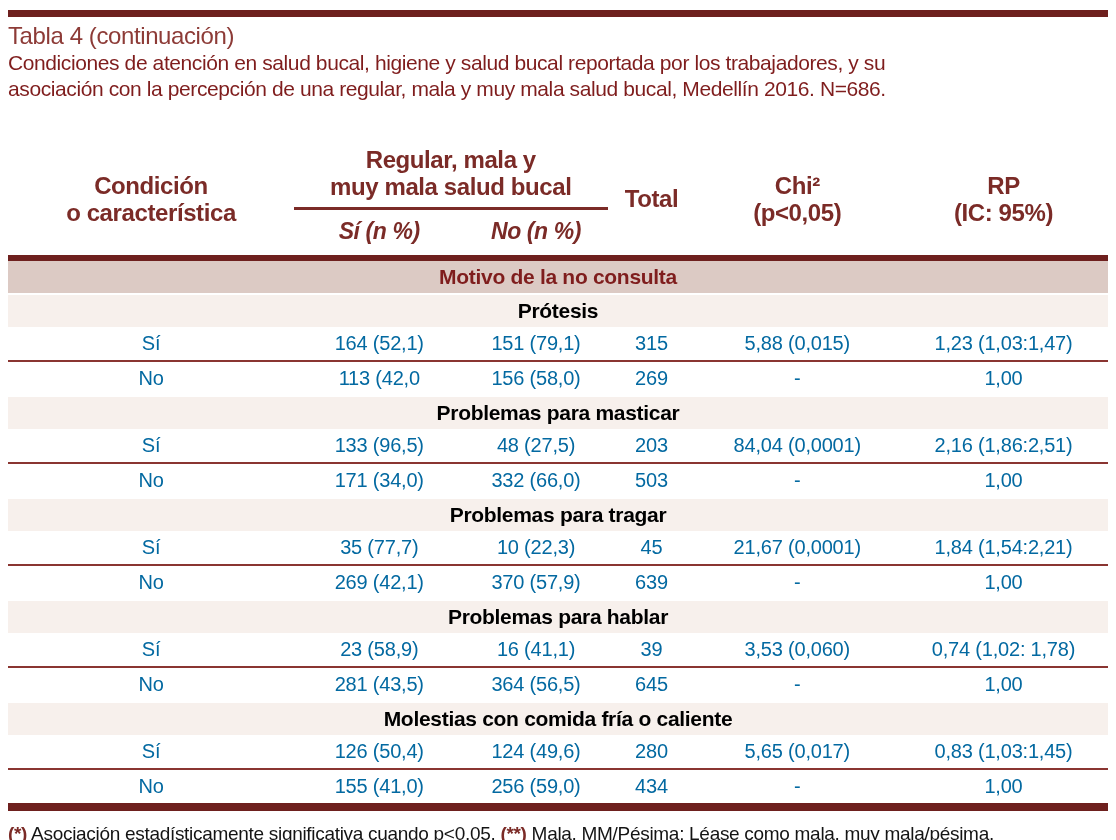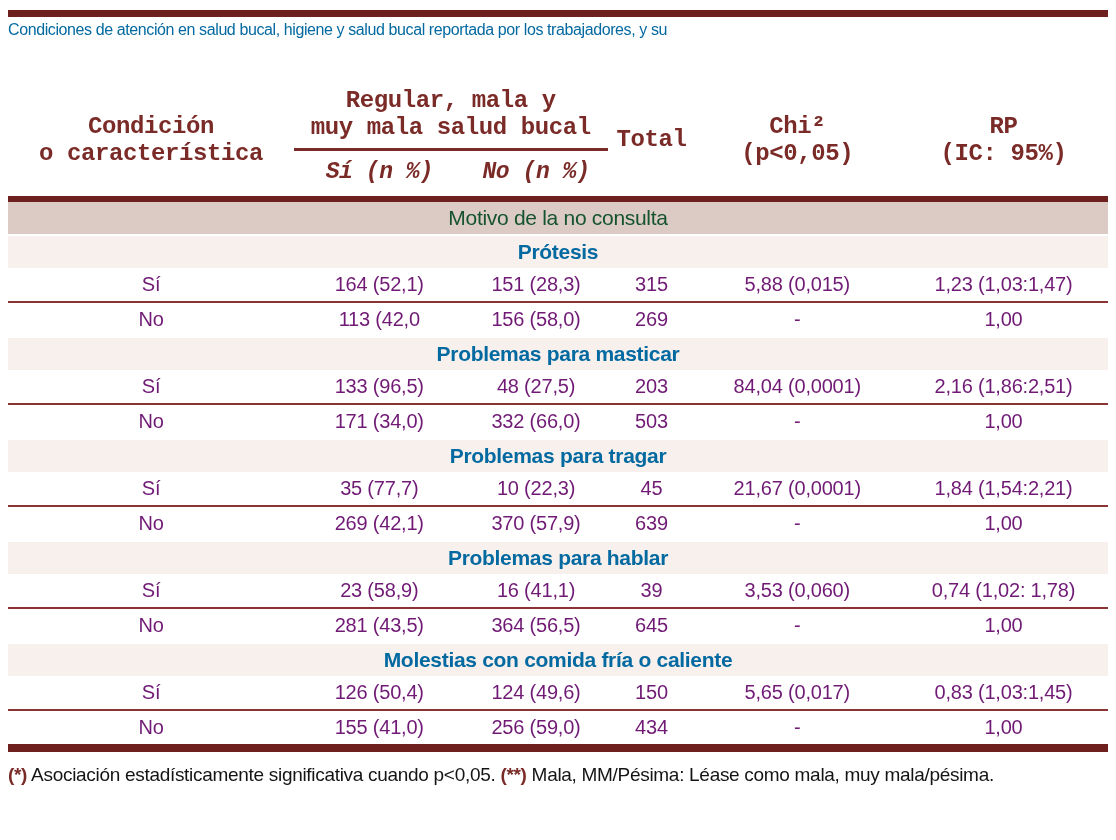--- a/index.html
+++ b/index.html
@@ -7,60 +7,62 @@
     width:1116px;height:840px;background:#ffffff;
     font-family:"Liberation Sans",sans-serif;
     color:#111;overflow:hidden;
   }
   .page{padding:10px 8px 0 8px;}
   .top-rule{height:7px;background:#6e201e;}
   .table-label{
     color:#8d3b37;font-size:24px;font-weight:400;
     margin:5px 0 0 0;letter-spacing:-0.4px;
   }
-  .caption{font-size:16px;line-height:26px;letter-spacing:-0.4px;color:#0369a1;white-space:nowrap;}
+  .caption{font-size:21px;line-height:26px;letter-spacing:-0.4px;color:#7f1d1d;white-space:nowrap;}
   table{width:100%;border-collapse:collapse;margin-top:40px;table-layout:fixed;}
   col.c1{width:26%;}col.c2{width:15.5%;}col.c3{width:13%;}
   col.c4{width:8%;}col.c5{width:18.5%;}col.c6{width:19%;}
   thead th{
     color:#7b2b27;font-weight:700;text-align:center;vertical-align:middle;
-    font-size:24px;line-height:27px;letter-spacing:-0.4px;padding:2px 0;font-family:Liberation Mono, monospace;
+    font-size:24px;line-height:27px;letter-spacing:-0.4px;padding:2px 0;
   }
   th.group-th{border-bottom:3px solid #7b2b27;padding-bottom:7px;padding-top:4px;}
   th.sub-th{font-style:italic;font-size:23px;font-weight:700;padding:8px 0 10px 0;}
   tr.rule-row td{height:6px;background:#6e201e;padding:0;line-height:0;}
   tr.bottom-rule td{height:8px;background:#6e201e;padding:0;line-height:0;}
   tr.band td{
-    background:#dccac4;color:#14532d;font-weight:400;font-size:21px;
+    background:#dccac4;color:#7f1d1d;font-weight:700;font-size:21px;
     text-align:center;height:30px;padding:1px 0;letter-spacing:-0.3px;
   }
   tr.subhead td{
-    background:#f7f0ec;color:#0369a1;font-weight:700;font-size:21px;
+    background:#f7f0ec;color:#000000;font-weight:700;font-size:21px;
     text-align:center;height:30px;padding:1px 0;letter-spacing:-0.3px;
     border-top:2px solid #ffffff;
   }
   td.data{
-    text-align:center;font-size:20px;height:31px;color:#701a75;
+    text-align:center;font-size:20px;height:31px;color:#0369a1;
     letter-spacing:-0.2px;padding:1px 0;
   }
   tr.si-row td{border-bottom:2px solid #8a3531;}
   .strong{font-weight:400;}
   .footnote{margin-top:12px;font-size:19px;letter-spacing:-0.3px;color:#141414;white-space:nowrap;}
   .footnote .marker{color:#7b2b27;font-weight:700;}
 </style>
 </head>
 <body>
 
 <div class="page">
 
   <div class="top-rule"></div>
 
+  <div class="table-label">Tabla 4 (continuación)</div>
 
   <div class="caption">
     <div>Condiciones de atención en salud bucal, higiene y salud bucal reportada por los trabajadores, y su</div>
+    <div>asociación con la percepción de una regular, mala y muy mala salud bucal, Medellín 2016. N=686.</div>
   </div>
 
   <table>
     <colgroup>
       <col class="c1">
         <col class="c2">
         <col class="c3">
         <col class="c4">
         <col class="c5">
         <col class="c6">
@@ -98,21 +100,21 @@
       <tr class="band">
         <td colspan="6">Motivo de la no consulta</td>
       </tr>
 
       <tr class="subhead">
         <td colspan="6">Prótesis</td>
       </tr>
       <tr class="si-row">
         <td class="data">Sí</td>
         <td class="data">164 (52,1)</td>
-        <td class="data">151 (28,3)</td>
+        <td class="data">151 (79,1)</td>
         <td class="data">315</td>
         <td class="data strong">5,88 (0,015)</td>
         <td class="data strong">1,23 (1,03:1,47)</td>
       </tr>
       <tr>
         <td class="data">No</td>
         <td class="data">113 (42,0</td>
         <td class="data">156 (58,0)</td>
         <td class="data">269</td>
         <td class="data">-</td>
@@ -179,21 +181,21 @@
         <td class="data">1,00</td>
       </tr>
 
       <tr class="subhead">
         <td colspan="6">Molestias con comida fría o caliente</td>
       </tr>
       <tr class="si-row">
         <td class="data">Sí</td>
         <td class="data">126 (50,4)</td>
         <td class="data">124 (49,6)</td>
-        <td class="data">150</td>
+        <td class="data">280</td>
         <td class="data strong">5,65 (0,017)</td>
         <td class="data strong">0,83 (1,03:1,45)</td>
       </tr>
       <tr>
         <td class="data">No</td>
         <td class="data">155 (41,0)</td>
         <td class="data">256 (59,0)</td>
         <td class="data">434</td>
         <td class="data">-</td>
         <td class="data">1,00</td>

